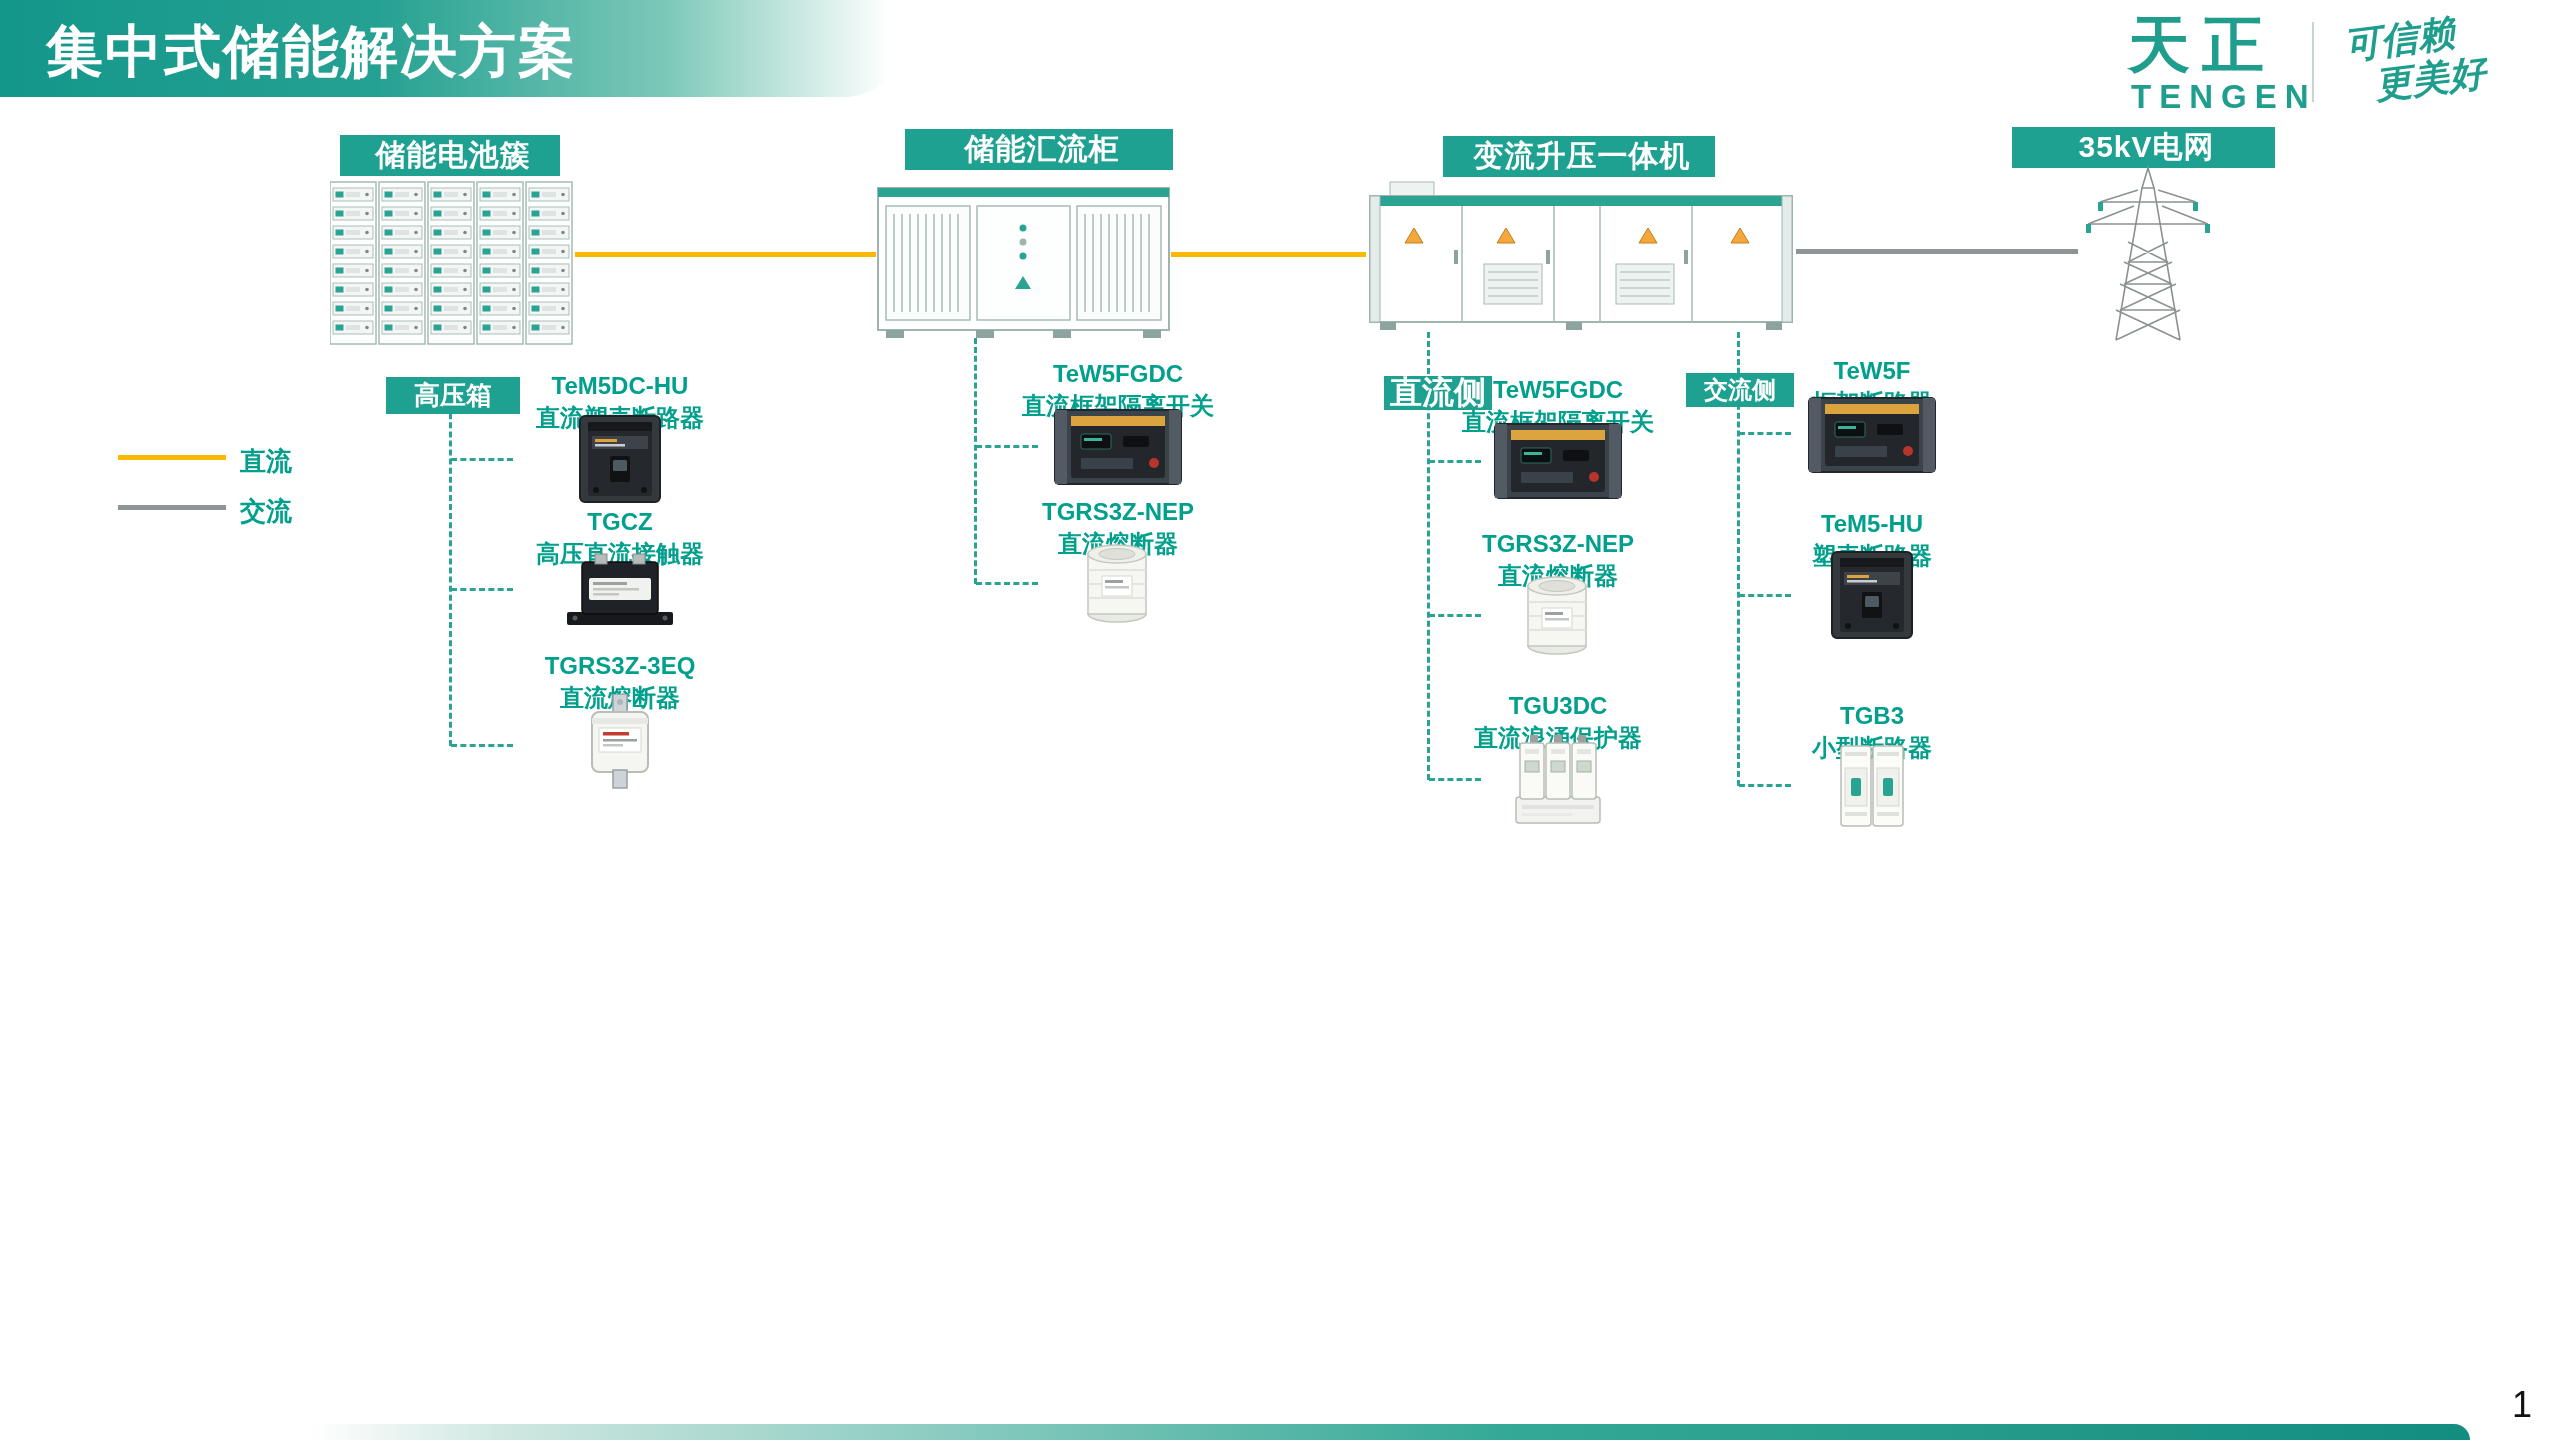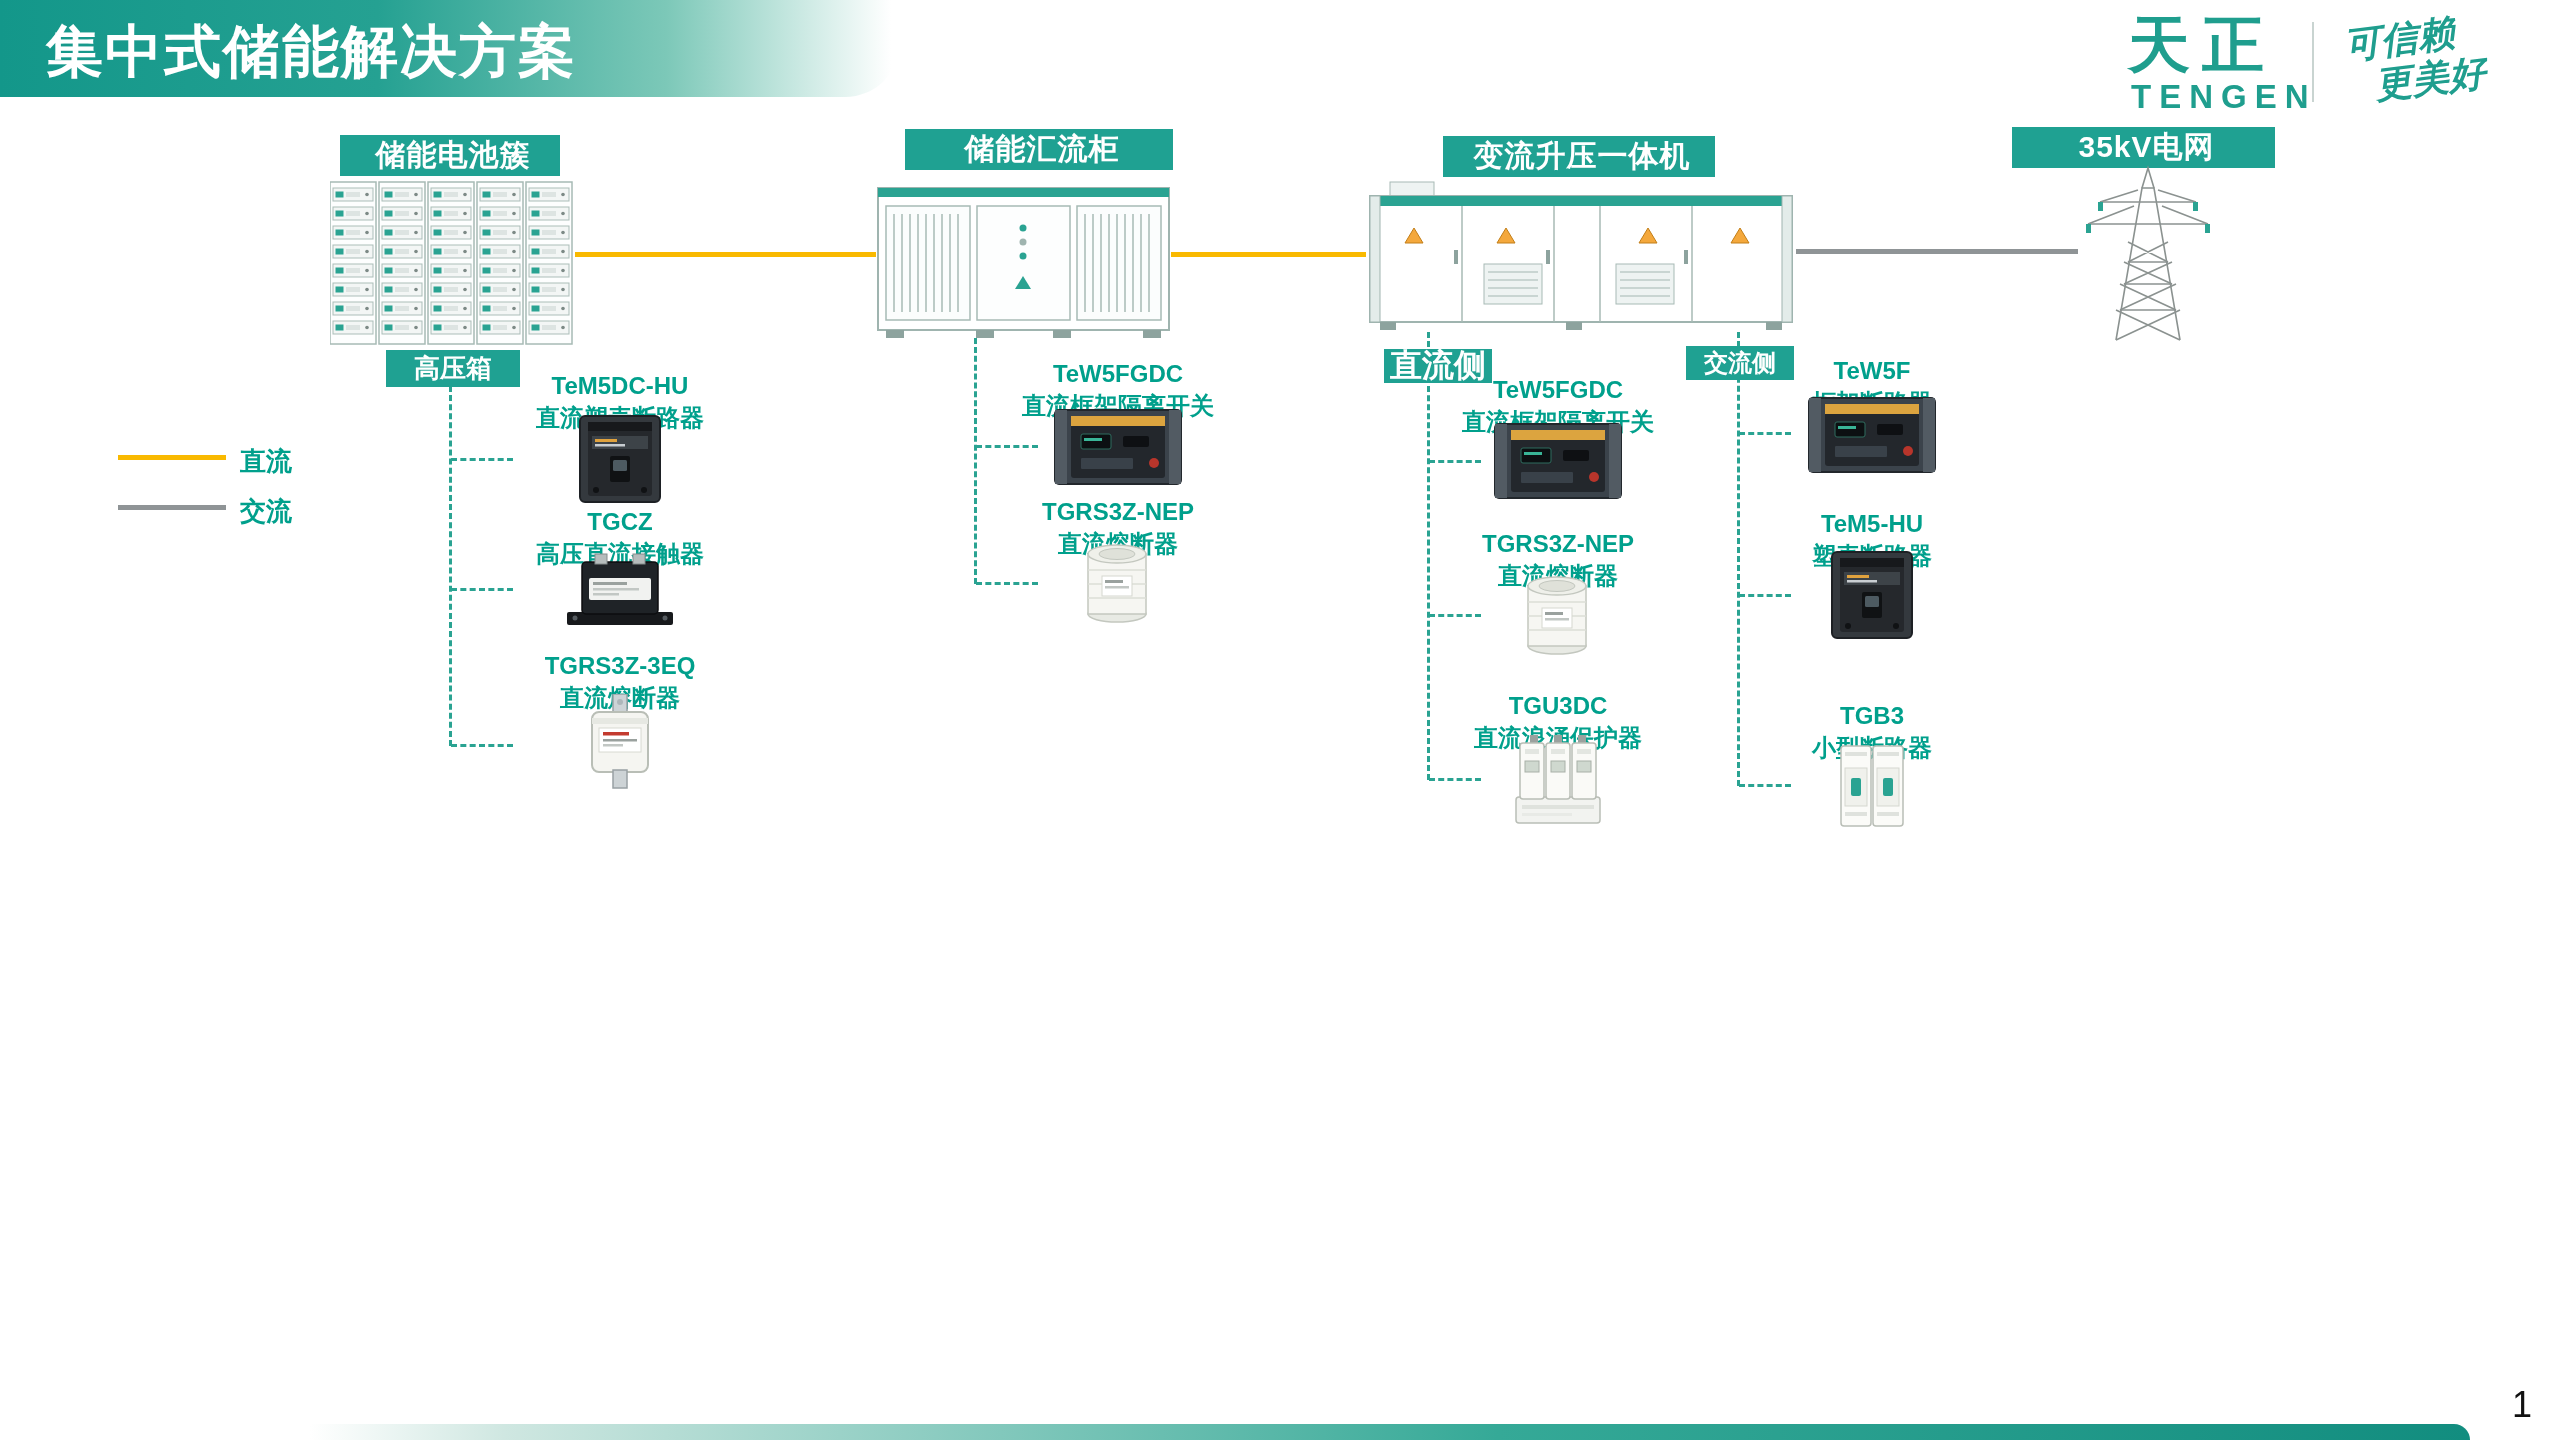--- a/index.html
+++ b/index.html
@@ -18,21 +18,21 @@
   .logo-en { font-size:33px; font-weight:bold; color:#1f9e8e; letter-spacing:8px; line-height:1; }
   .logo-divider { width:2px; background:#c9d4d1; }
   .slogan { font-family:"DejaVu Serif","Liberation Serif",serif; font-style:italic; font-weight:bold;
     color:#1f9e8e; font-size:37px; line-height:1.15; transform:rotate(-7deg); }
   .slogan .l2 { margin-left:26px; }
 
   
   .station-label { background:#1FA192; color:#ffffff; font-size:30px; font-weight:bold;
     display:flex; align-items:center; justify-content:center; letter-spacing:1px;padding-left:6px; }
   .tag { background:#1FA192; color:#ffffff; font-weight:bold;
-    display:flex; align-items:center; justify-content:center; z-index:5; }
+    display:flex; align-items:center; justify-content:center; z-index:5;margin-top:27px; }
 
   
   .pline { height:5px; }
   .dashv { width:0; border-left:3px dashed #2aa392; }
   .dashh { height:0; border-top:3px dashed #2aa392; }
 
   
   .prod-label { color:#00A08C; font-weight:bold; font-size:24px; text-align:center; line-height:1.35; width:260px; }
 
   .legend-label { color:#00A08C; font-weight:bold; font-size:26px; }

